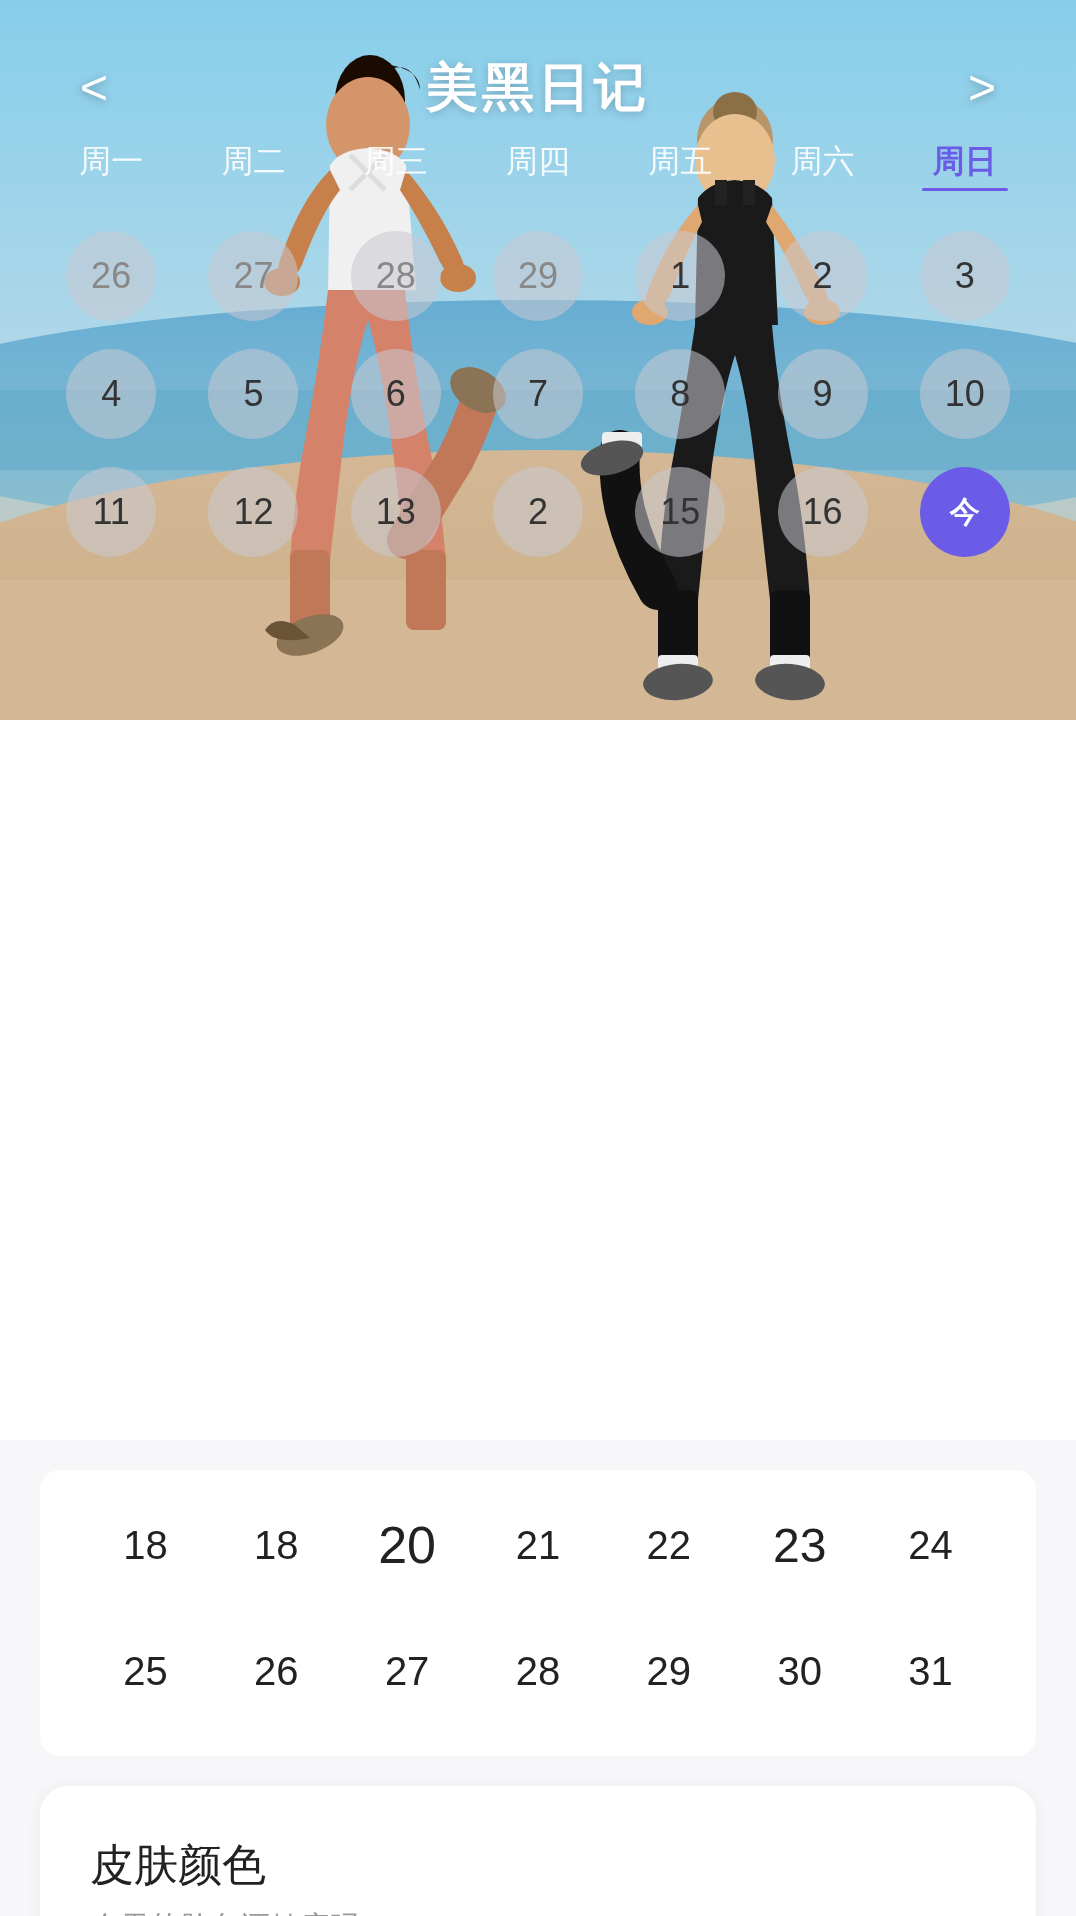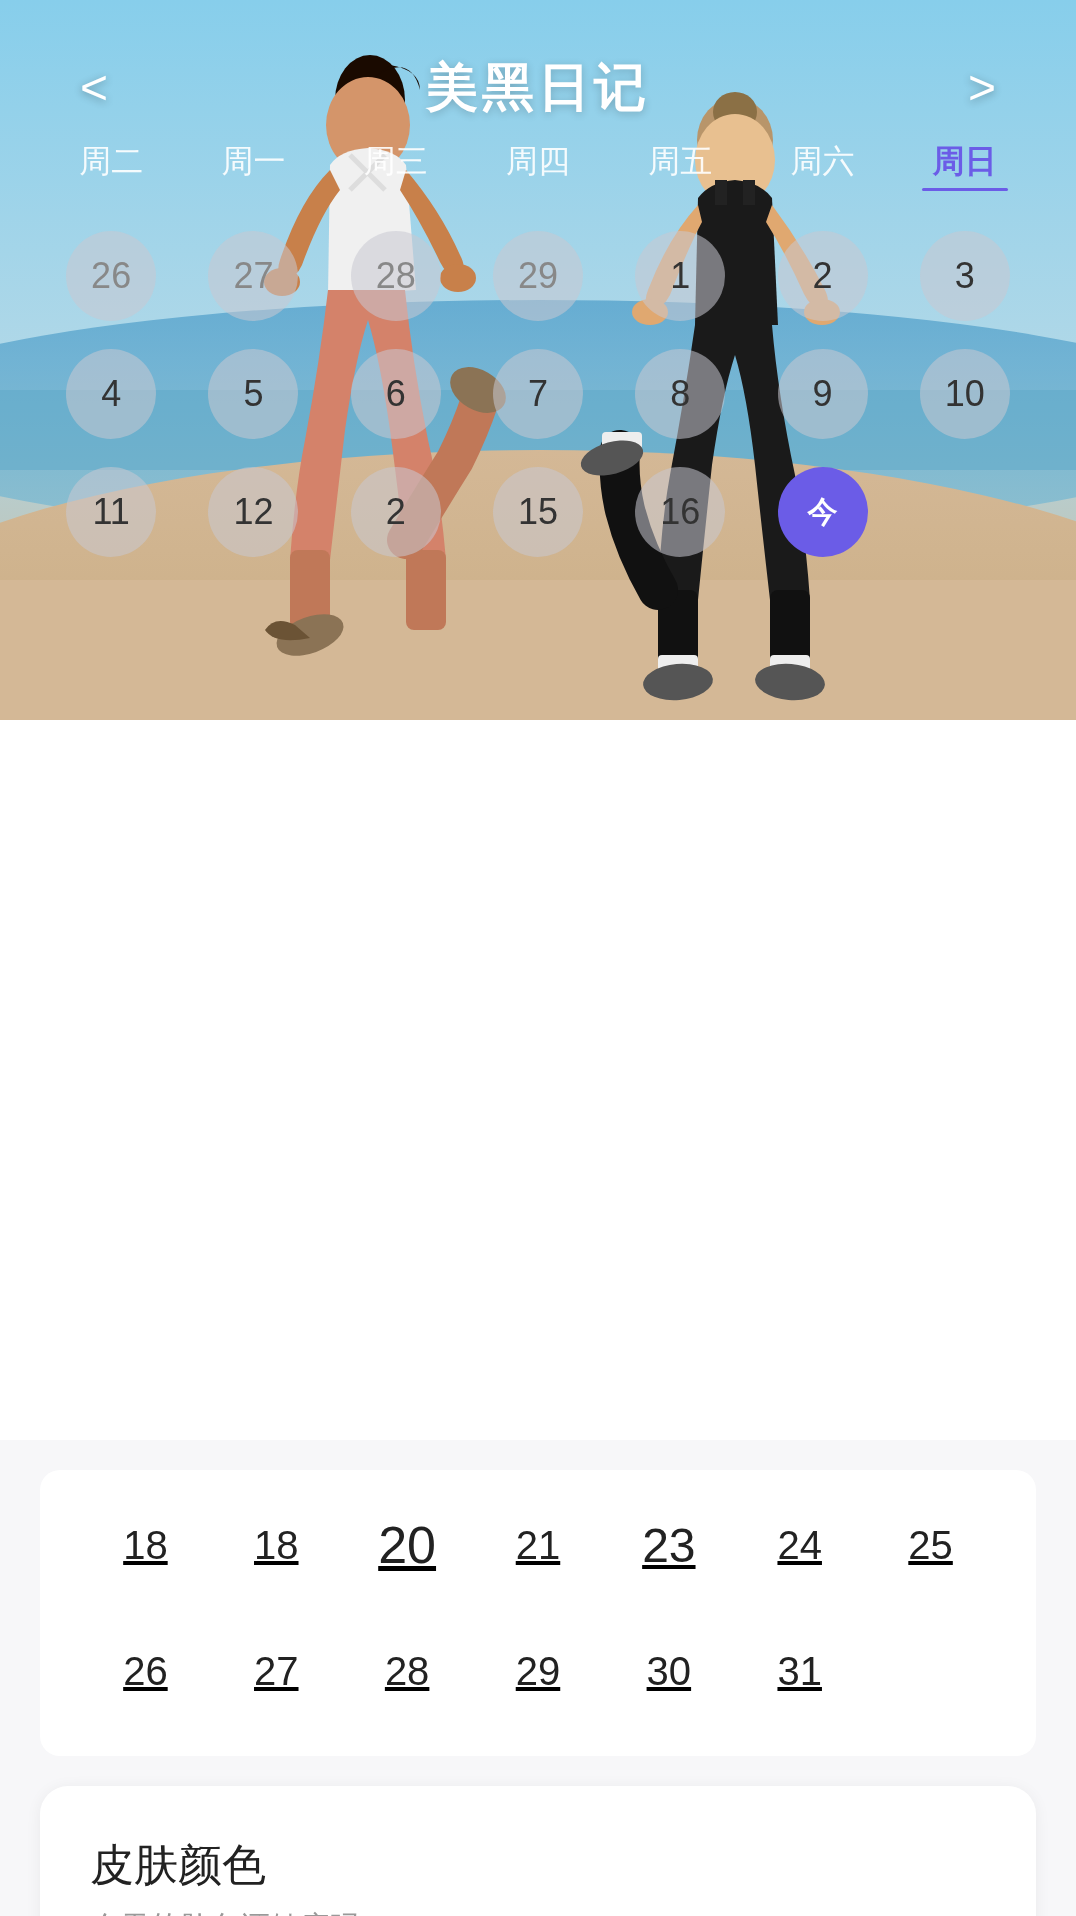--- a/index.html
+++ b/index.html
@@ -291,22 +291,22 @@
 
     <div class="header">
       <span class="nav-btn">&lt;</span>
       <span class="header-title">美黑日记</span>
       <span class="nav-btn">&gt;</span>
     </div>
 
     <div class="calendar-section">
 
       <div class="weekday-row">
+        <span class="weekday-label">周一</span>
         <span class="weekday-label">周二</span>
-        <span class="weekday-label">周一</span>
         <span class="weekday-label">周三</span>
         <span class="weekday-label">周四</span>
         <span class="weekday-label">周五</span>
         <span class="weekday-label">周六</span>
         <span class="weekday-label active">周日</span>
       </div>
 
       <div class="calendar-grid">
 
         <div class="calendar-day">
@@ -353,51 +353,57 @@
             <div class="day-circle current-month-bg">10</div>
           </div>
 
         <div class="calendar-day">
             <div class="day-circle current-month-bg">11</div>
           </div>
         <div class="calendar-day">
             <div class="day-circle current-month-bg">12</div>
           </div>
         <div class="calendar-day">
+            <div class="day-circle current-month-bg">13</div>
+          </div>
+        <div class="calendar-day">
             <div class="day-circle current-month-bg">2</div>
           </div>
         <div class="calendar-day">
             <div class="day-circle current-month-bg">15</div>
           </div>
         <div class="calendar-day">
             <div class="day-circle current-month-bg">16</div>
           </div>
         <div class="calendar-day">
             <div class="day-circle today">今</div>
           </div>
       </div>
     </div>
   </div>
 
   <div class="bottom-section">
 
     <div style="background: white; border-radius: 20px; padding: 20px 40px 30px; margin-bottom: 30px;">
-      <div class="calendar-grid" style="gap: 16px 0; text-decoration: underline;">
+      <div class="calendar-grid" style="gap: 16px 0;">
 
         <div class="calendar-day white-bg">
             <div class="day-circle no-bg" style="font-size:40px;font-weight:500;color:#222;">18</div>
           </div>
         <div class="calendar-day white-bg">
             <div class="day-circle no-bg" style="font-size:40px;font-weight:500;color:#222;">18</div>
           </div>
         <div class="calendar-day white-bg">
             <div class="day-circle no-bg" style="font-size:52px;font-weight:500;color:#222;">20</div>
           </div>
         <div class="calendar-day white-bg">
             <div class="day-circle no-bg" style="font-size:40px;font-weight:500;color:#222;">21</div>
+          </div>
+        <div class="calendar-day white-bg">
+            <div class="day-circle no-bg" style="font-size:40px;font-weight:500;color:#222;">22</div>
           </div>
         <div class="calendar-day white-bg">
             <div class="day-circle no-bg" style="font-size:48px;font-weight:500;color:#222;">23</div>
           </div>
         <div class="calendar-day white-bg">
             <div class="day-circle no-bg" style="font-size:40px;font-weight:500;color:#222;">24</div>
           </div>
 
         <div class="calendar-day white-bg">
             <div class="day-circle no-bg" style="font-size:40px;font-weight:500;color:#222;">25</div>

